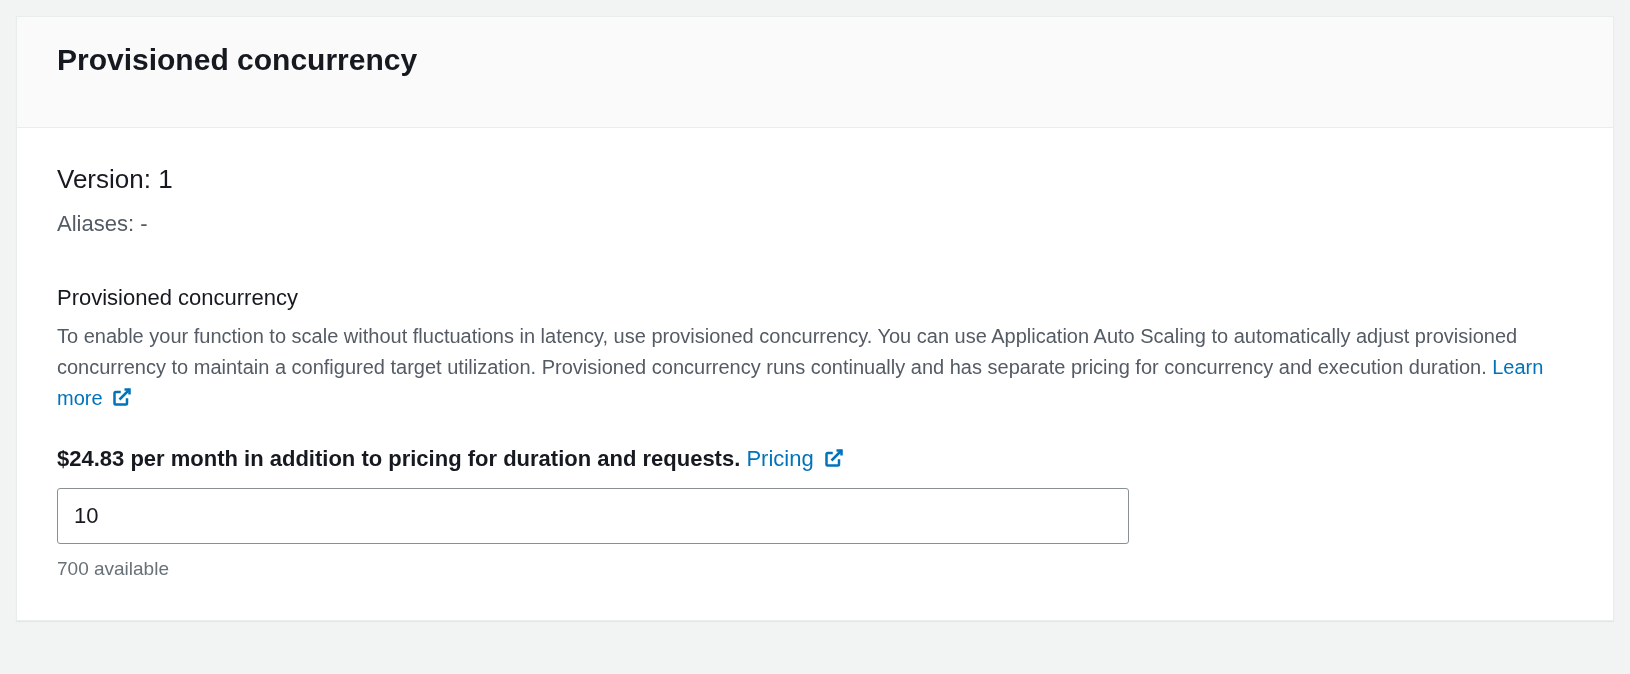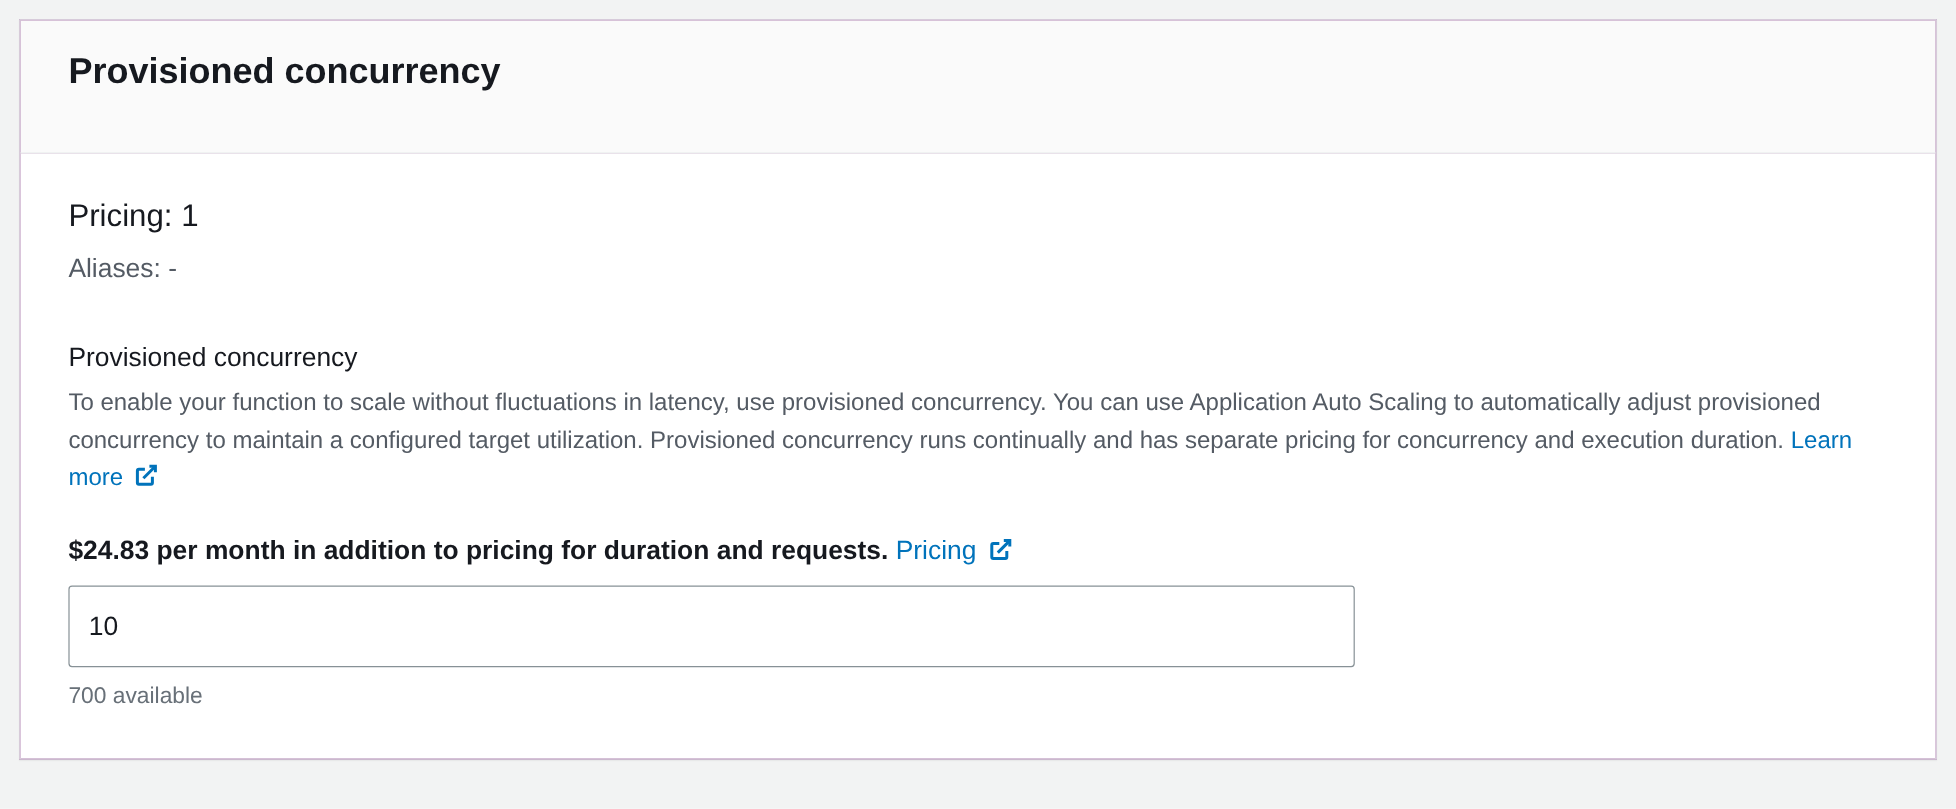--- a/index.html
+++ b/index.html
@@ -8,21 +8,21 @@
       padding: 0;
     }
     body {
       font-family: "Amazon Ember", "Helvetica Neue", Helvetica, Arial, sans-serif;
       background: #f2f3f3;
       padding: 16px;
       font-size: 14px;
       color: #16191f;
     }
     .panel {
-      background: #701a75;
+      background: #000000;
       border: 1px solid #eaeded;
       box-shadow: 0 1px 1px rgba(0,0,0,0.05);
     }
     .panel-header {
       background: #fafafa;
       border-bottom: 1px solid #eaeded;
       padding: 26px 40px 50px 40px;
     }
     .panel-header h1 {
       font-size: 30px;
@@ -75,21 +75,21 @@
     .price-line .link {
       font-weight: 400;
       text-align: center;
     }
     .input-row {
       width: 1072px;
       max-width: 100%;
     }
     .number-input {
       width: 100%;
-      height: 68px;
+      height: 56px;
       border: 1px solid #879196;
       border-radius: 3px;
       padding: 8px 16px;
       font-size: 22px;
       color: #16191f;
       font-family: inherit;
     }
     .hint-line {
       font-size: 19px;
       color: #687078;
@@ -98,21 +98,21 @@
   </style>
 </head>
 <body>
 
 <div class="panel">
   <div class="panel-header">
     <h1>Provisioned concurrency</h1>
   </div>
   <div class="panel-body">
     <div class="version-line">
-      <span>Pricing:</span>
+      <span>Version:</span>
       <span>1</span>
     </div>
     <div class="aliases-line">
       <span>Aliases:</span>
       <span>-</span>
     </div>
     <div class="section-label">Provisioned concurrency</div>
     <div class="section-desc">
       <span>To enable your function to scale without fluctuations in latency, use provisioned concurrency. You can use Application Auto Scaling to automatically adjust provisioned concurrency to maintain a configured target utilization. Provisioned concurrency runs continually and has separate pricing for concurrency and execution duration.</span>
       <a class="link">

